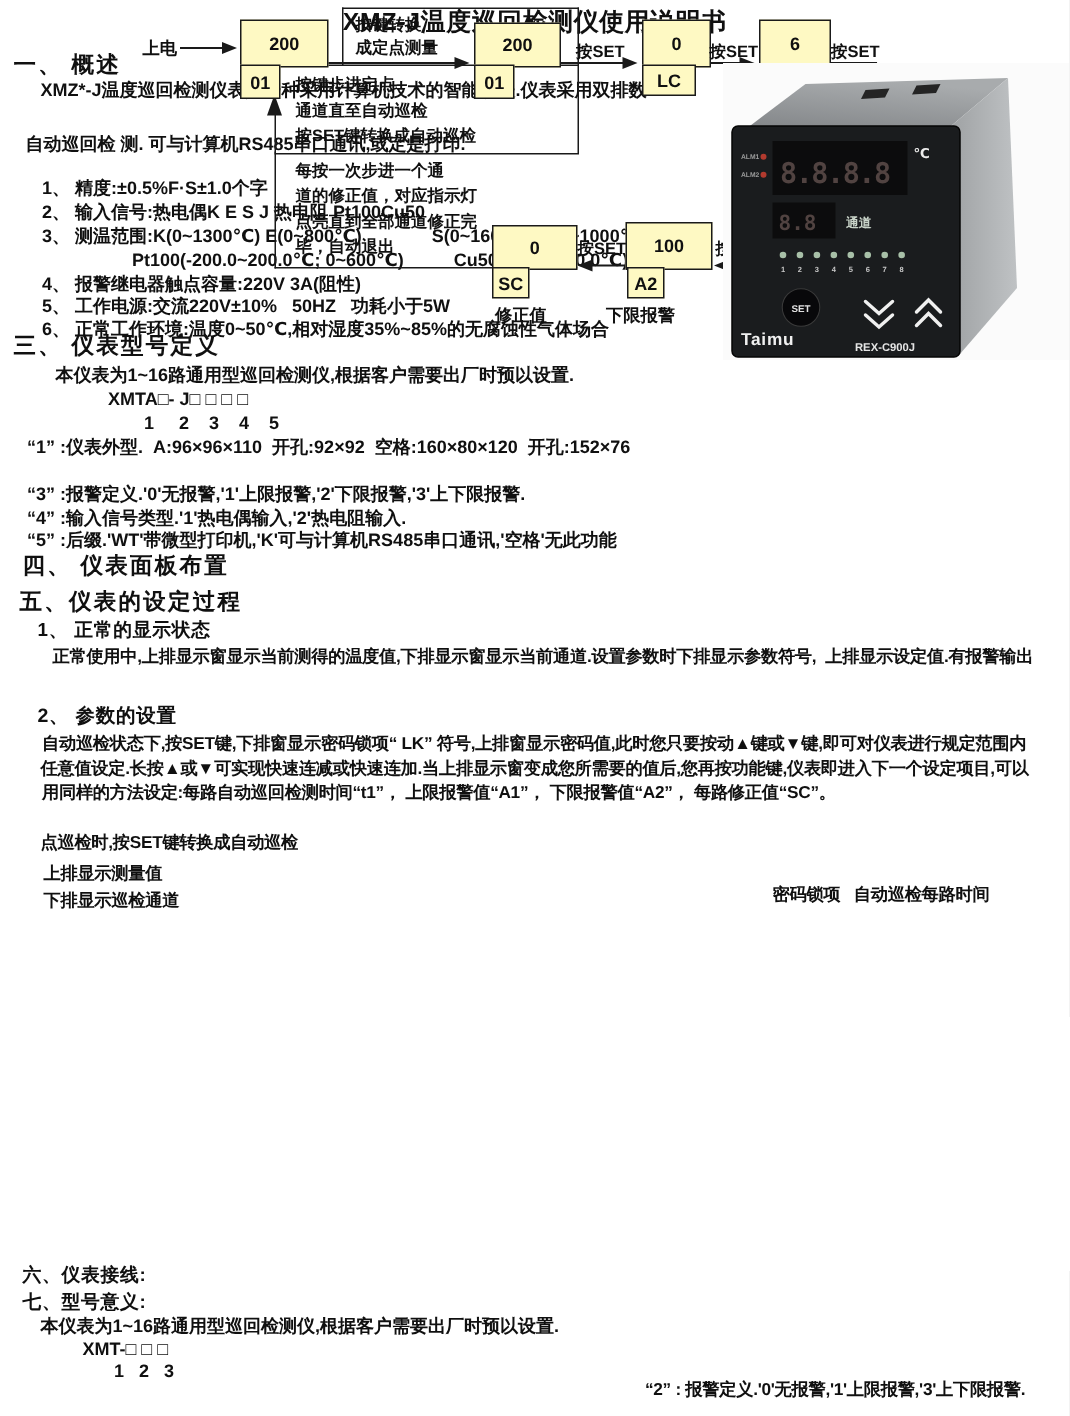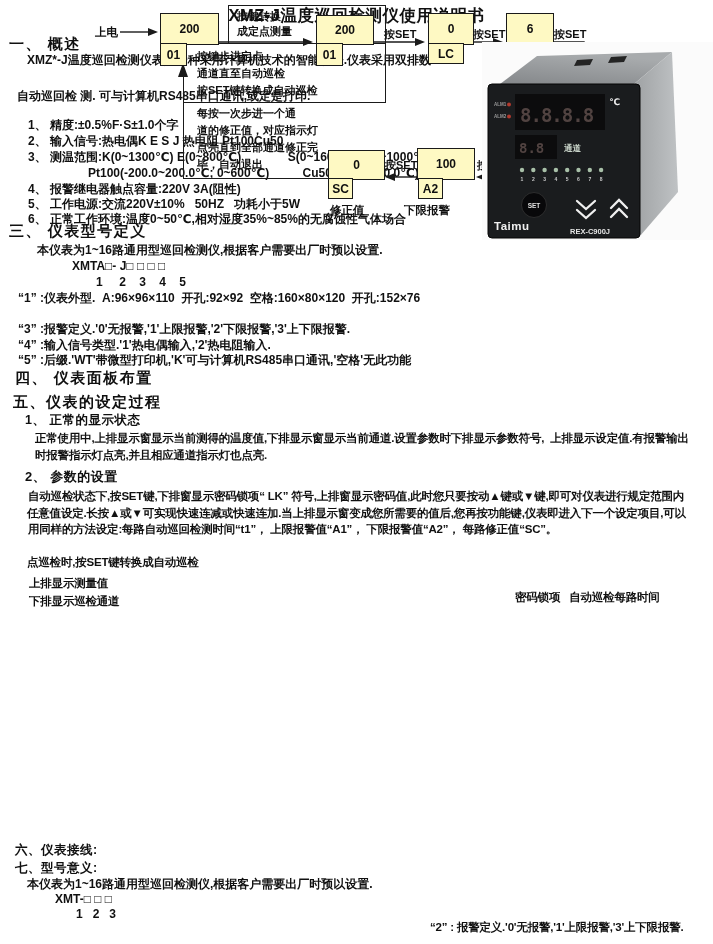--- a/index.html
+++ b/index.html
@@ -48,21 +48,20 @@
   <div class="ab b" style="left:18px;top:291px">“1” :仪表外型.  A:96×96×110  开孔:92×92  空格:160×80×120  开孔:152×76</div>
   <div class="ab b" style="left:18px;top:322px">“3” :报警定义.'0'无报警,'1'上限报警,'2'下限报警,'3'上下限报警.</div>
   <div class="ab b" style="left:18px;top:338px">“4” :输入信号类型.'1'热电偶输入,'2'热电阻输入.</div>
   <div class="ab b" style="left:18px;top:353px">“5” :后缀.'WT'带微型打印机,'K'可与计算机RS485串口通讯,'空格'无此功能</div>
 
   <div class="ab h" style="left:15px;top:369px">四、 仪表面板布置</div>
   <div class="ab h" style="left:13px;top:393px">五、仪表的设定过程</div>
 
   <div class="ab hs" style="left:25px;top:413px">1、 正常的显示状态</div>
   <div class="ab b2" style="left:35px;top:432px">正常使用中,上排显示窗显示当前测得的温度值,下排显示窗显示当前通道.设置参数时下排显示参数符号,  上排显示设定值.有报警输出</div>
-  <div class="ab b2" style="left:35px;top:449px">时报警指示灯点亮,并且相应通道指示灯也点亮.</div>
 
   <div class="ab hs" style="left:25px;top:469px;font-size:13px">2、 参数的设置</div>
   <div class="ab b2" style="left:28px;top:490px">自动巡检状态下,按SET键,下排窗显示密码锁项“ LK” 符号,上排窗显示密码值,此时您只要按动▲键或▼键,即可对仪表进行规定范围内</div>
   <div class="ab b2" style="left:27px;top:507px">任意值设定.长按▲或▼可实现快速连减或快速连加.当上排显示窗变成您所需要的值后,您再按功能键,仪表即进入下一个设定项目,可以</div>
   <div class="ab b2" style="left:28px;top:523px">用同样的方法设定:每路自动巡回检测时间“t1”， 上限报警值“A1”， 下限报警值“A2”， 每路修正值“SC”。</div>
   <div class="ab b2" style="left:27px;top:556px">点巡检时,按SET键转换成自动巡检</div>
 
   <div class="ab b2" style="left:29px;top:577px">上排显示测量值</div>
   <div class="ab b2" style="left:29px;top:595px">下排显示巡检通道</div>
   <div class="ab b2" style="left:515px;top:591px">密码锁项   自动巡检每路时间</div>

